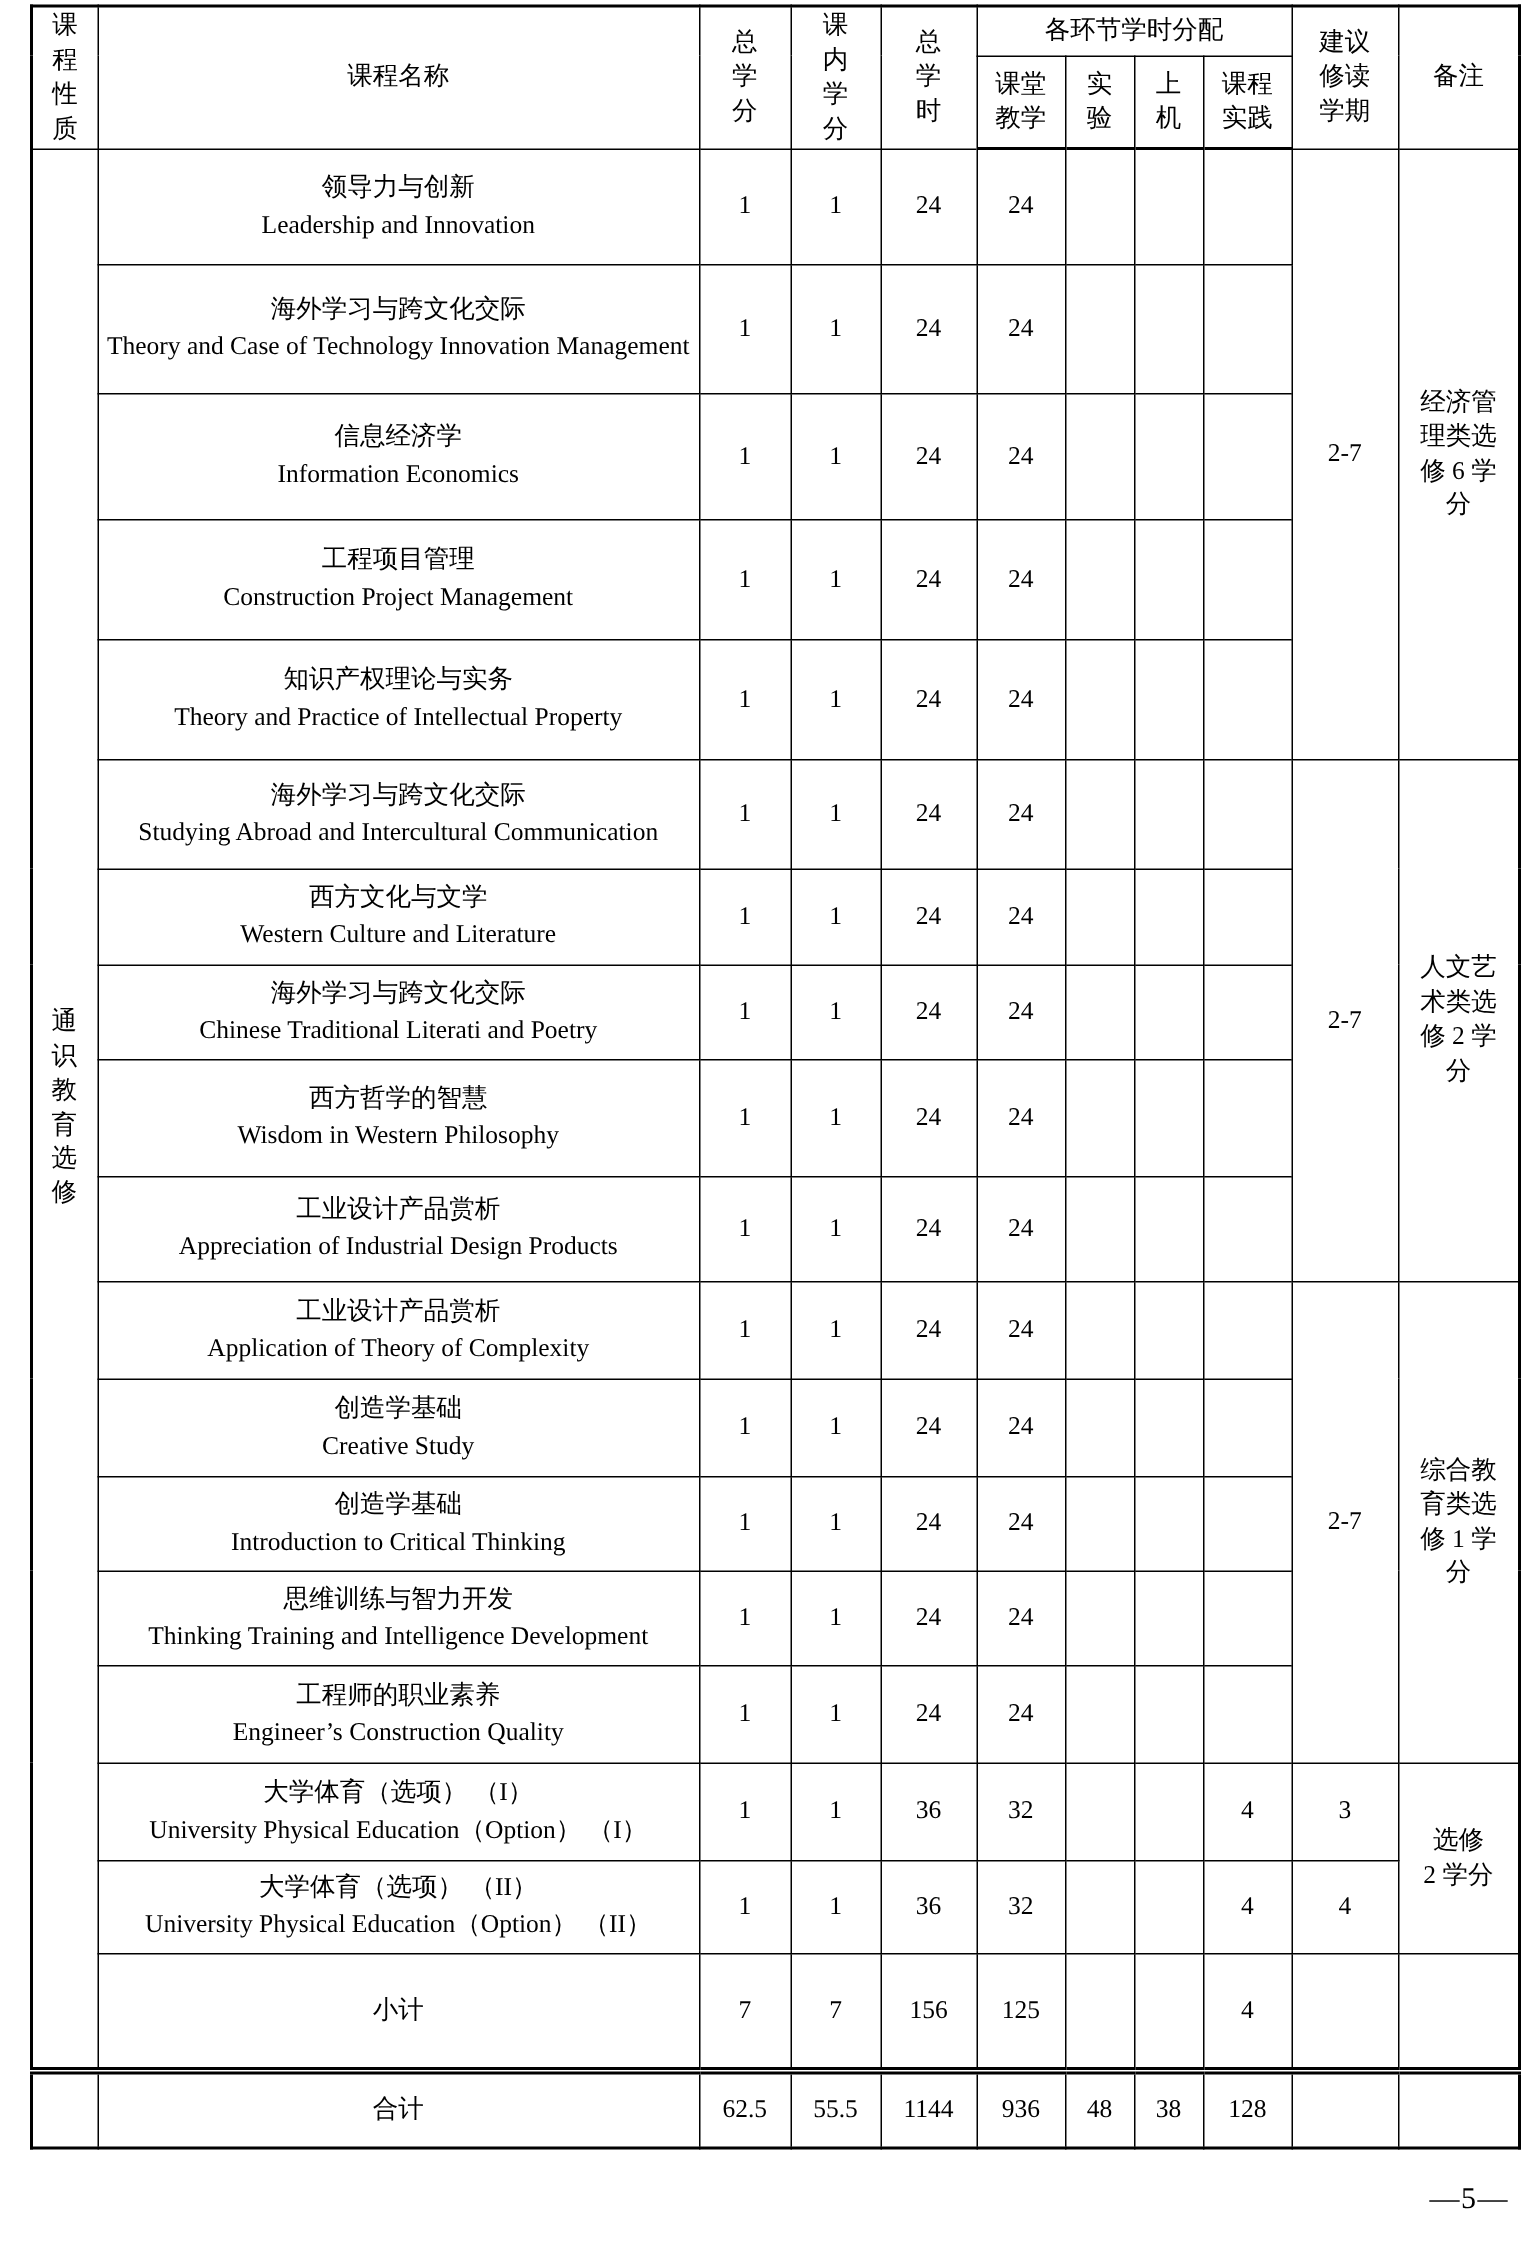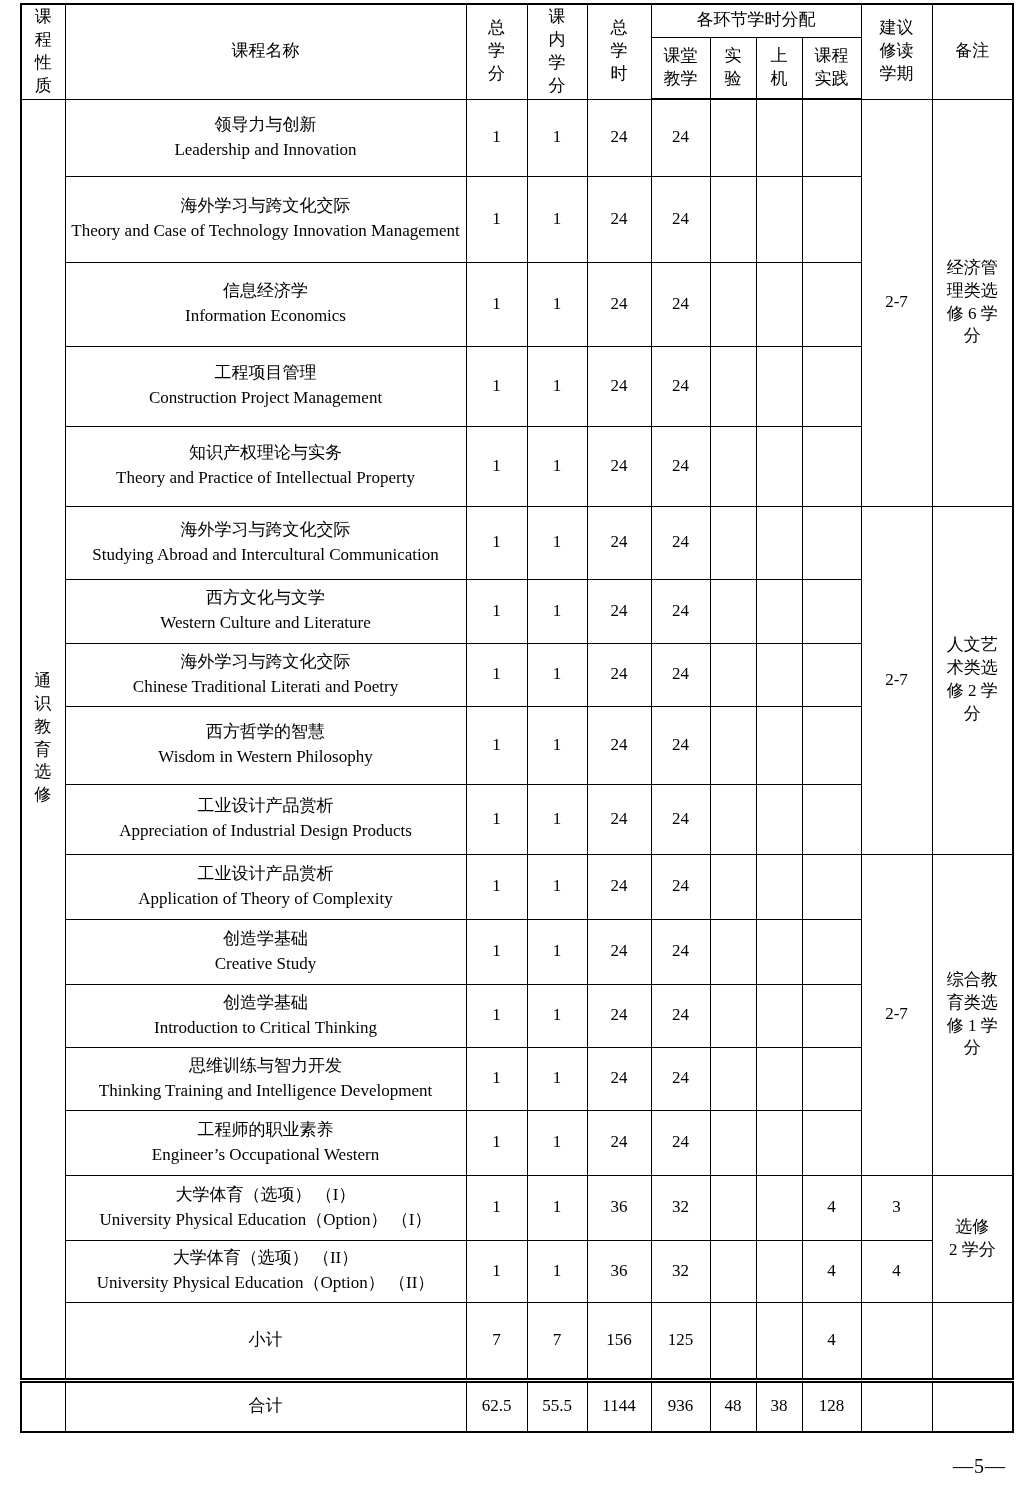--- a/index.html
+++ b/index.html
@@ -316,21 +316,21 @@
         <td class="num">1</td>
         <td class="num">24</td>
         <td class="num">24</td>
         <td class="num"></td>
         <td class="num"></td>
         <td class="num"></td>
       </tr>
       <tr style="height:65px">
         <td class="name">
             <div class="zh">工程师的职业素养</div>
-            <div class="en">Engineer’s Occupational Western</div>
+            <div class="en">Engineer’s Construction Quality</div>
           </td>
         <td class="num">1</td>
         <td class="num">1</td>
         <td class="num">24</td>
         <td class="num">24</td>
         <td class="num"></td>
         <td class="num"></td>
         <td class="num"></td>
       </tr>
       <tr style="height:65px">

